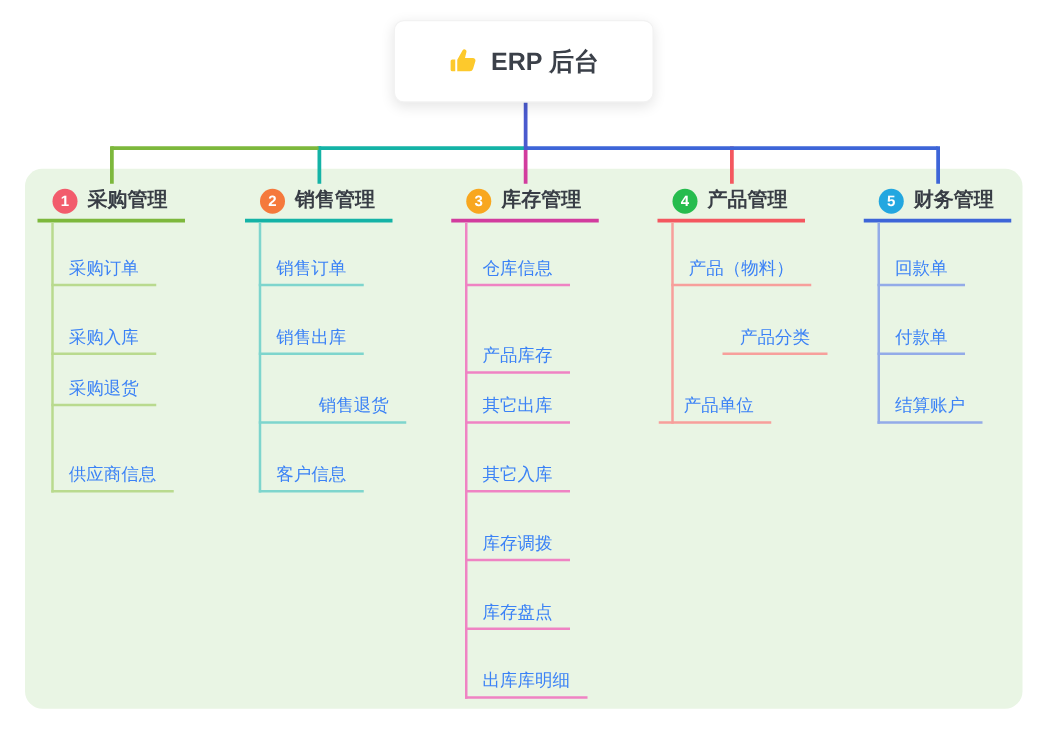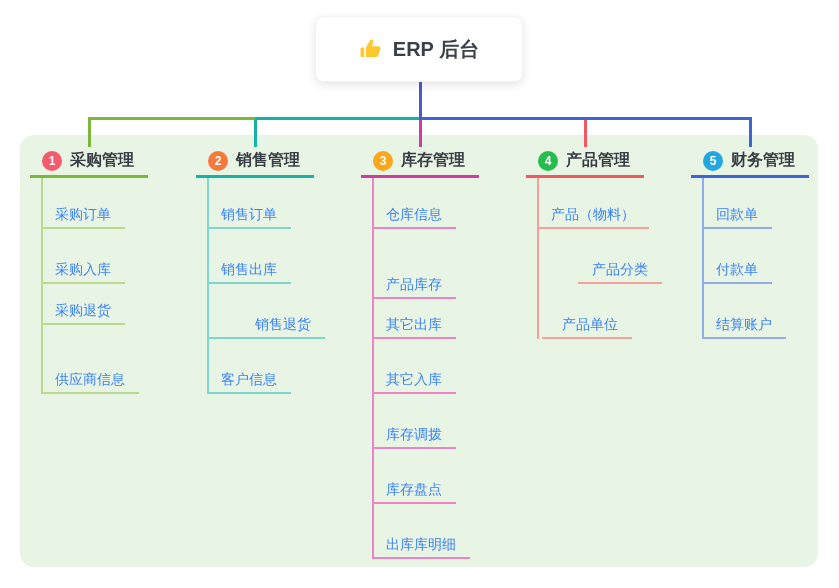--- a/index.html
+++ b/index.html
@@ -77,21 +77,21 @@
       <div class="child-node" style="left: 372px; top: 423px; border-bottom-color: rgb(239, 131, 195);">库存调拨</div>
       <div class="child-node" style="left: 372px; top: 478px; border-bottom-color: rgb(239, 131, 195);">库存盘点</div>
       <div class="child-node" style="left: 372px; top: 533px; border-bottom-color: rgb(239, 131, 195);">出库库明细</div>
       <div class="branch-title" style="left: 526px; border-bottom-color: rgb(244, 87, 95);">
         <span class="badge" style="background: rgb(38, 188, 78);">4</span>
         <span>产品管理</span>
       </div>
       <div class="trunk" style="left: 537px; top: 178px; height: 161px; background: rgb(247, 159, 155);"></div>
       <div class="child-node" style="left: 537px; top: 203px; border-bottom-color: rgb(247, 159, 155);">产品（物料）</div>
       <div class="child-node" style="left: 537px; top: 258px; border-bottom-color: rgb(247, 159, 155); margin-left: 41px;">产品分类</div>
-      <div class="child-node" style="left: 542px; top: 313px; border-bottom-color: rgb(247, 159, 155); padding-left: 20px;">产品单位</div>
+      <div class="child-node" style="left: 527px; top: 313px; border-bottom-color: rgb(247, 159, 155); padding-left: 20px;">产品单位</div>
       <div class="branch-title" style="left: 691px; border-bottom-color: rgb(61, 101, 216);">
         <span class="badge" style="background: rgb(35, 167, 224);">5</span>
         <span>财务管理</span>
       </div>
       <div class="trunk" style="left: 702px; top: 178px; height: 161px; background: rgb(147, 171, 232);"></div>
       <div class="child-node" style="left: 702px; top: 203px; border-bottom-color: rgb(147, 171, 232);">回款单</div>
       <div class="child-node" style="left: 702px; top: 258px; border-bottom-color: rgb(147, 171, 232);">付款单</div>
       <div class="child-node" style="left: 702px; top: 313px; border-bottom-color: rgb(147, 171, 232);">结算账户</div>
     </div>
 

